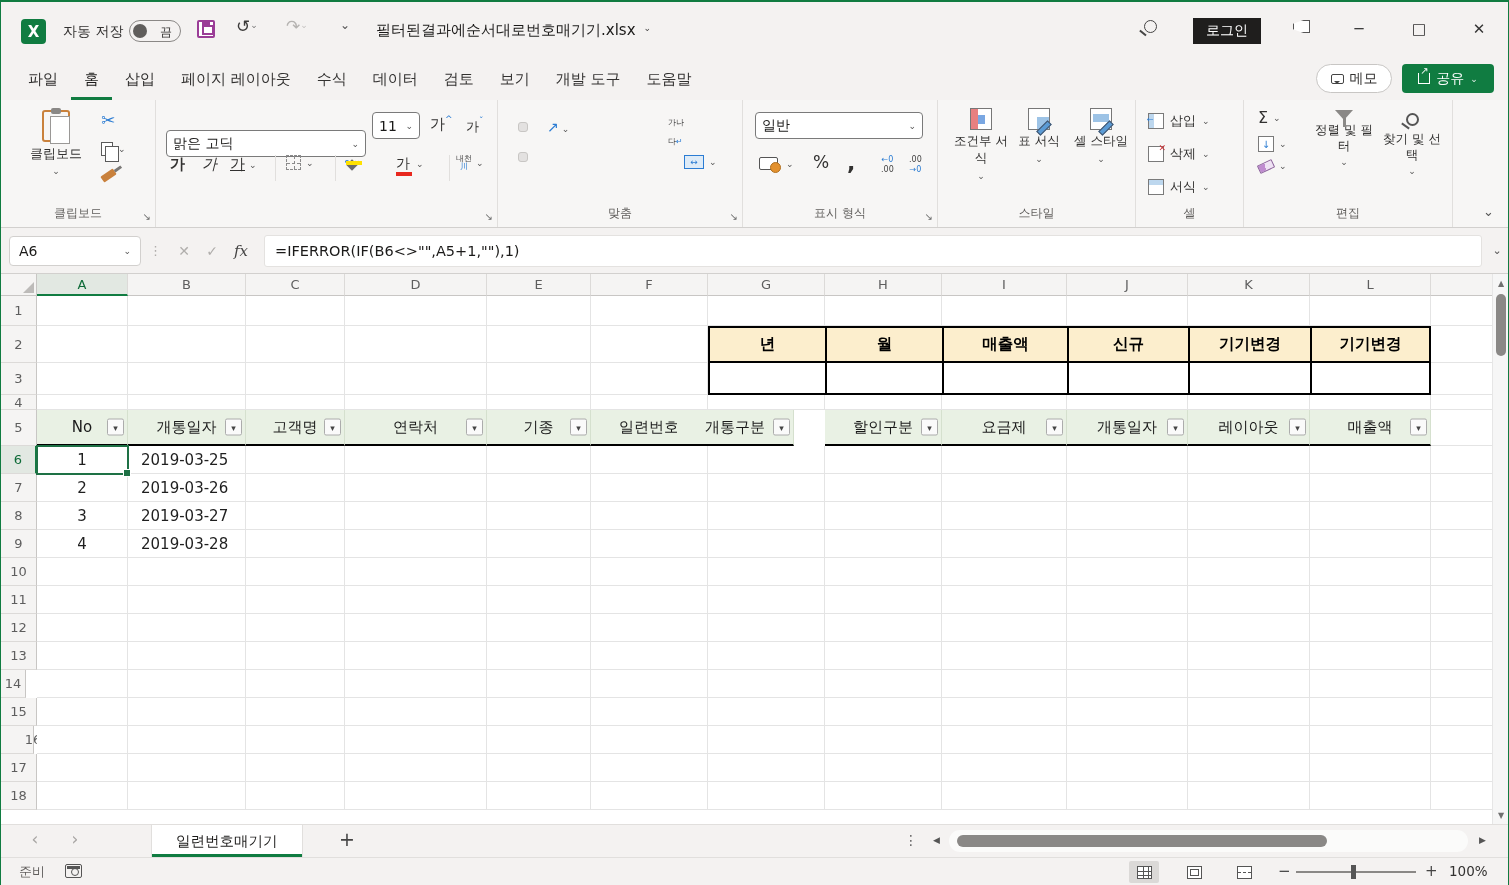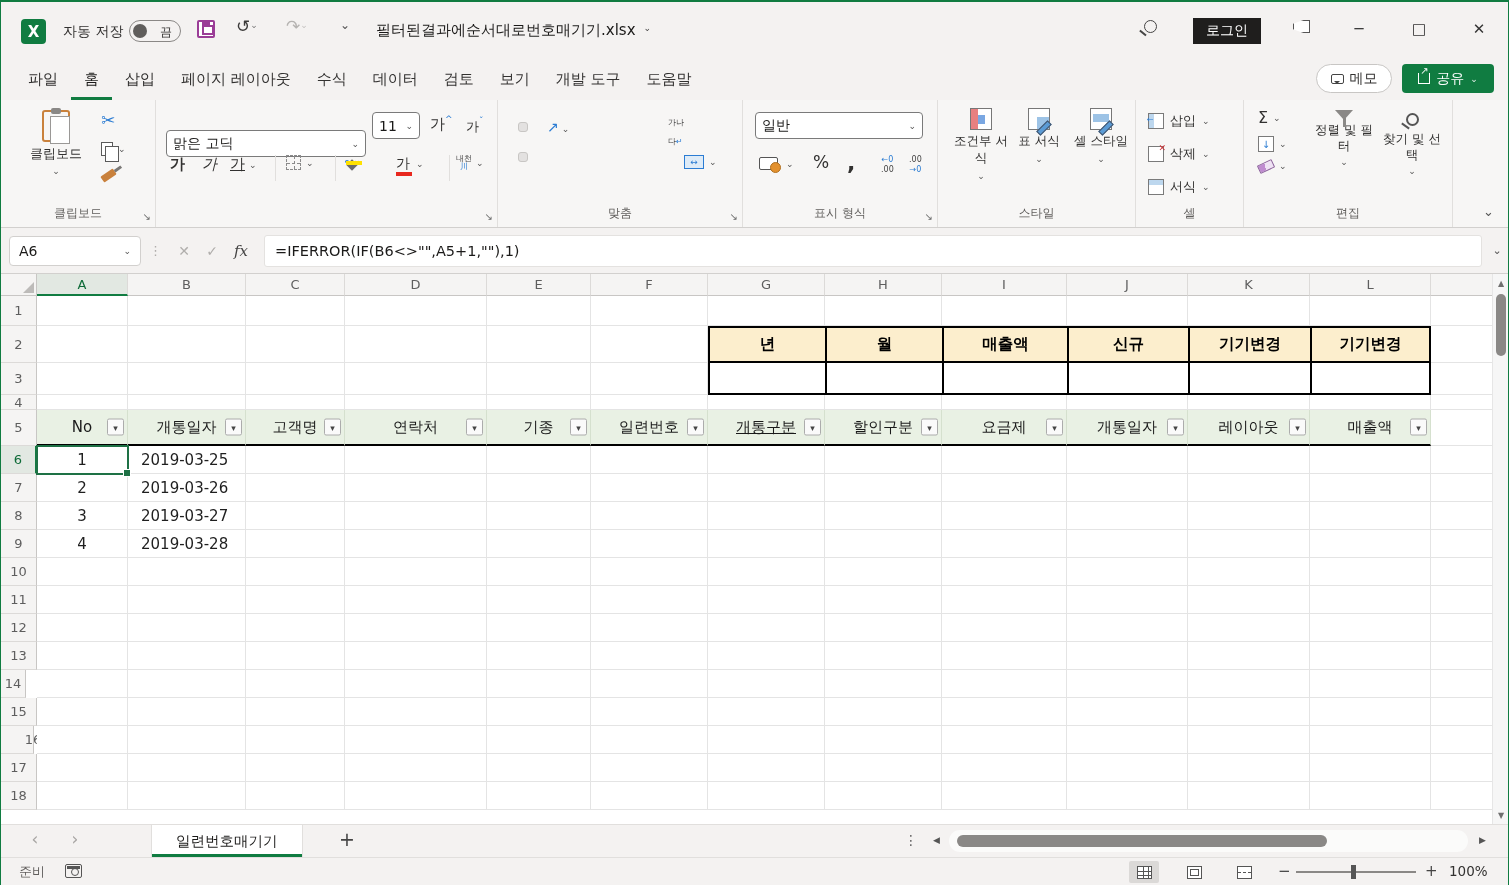--- a/index.html
+++ b/index.html
@@ -561,21 +561,21 @@
           <span class="filterbtn">▾</span>
         </div>
         <div class="cell filterhead" style="left: 486px; top: 136px; width: 104px; height: 36px;">
           <span>기종</span>
           <span class="filterbtn">▾</span>
         </div>
         <div class="cell filterhead" style="left: 590px; top: 136px; width: 117px; height: 36px;">
           <span>일련번호</span>
           <span class="filterbtn">▾</span>
         </div>
-        <div class="cell filterhead" style="left: 707px; top: 136px; width: 117px; height: 36px; text-decoration: underline;">
+        <div class="cell filterhead" style="left: 676px; top: 136px; width: 117px; height: 36px;">
           <span>개통구분</span>
           <span class="filterbtn">▾</span>
         </div>
         <div class="cell filterhead" style="left: 824px; top: 136px; width: 117px; height: 36px;">
           <span>할인구분</span>
           <span class="filterbtn">▾</span>
         </div>
         <div class="cell filterhead" style="left: 941px; top: 136px; width: 125px; height: 36px;">
           <span>요금제</span>
           <span class="filterbtn">▾</span>

